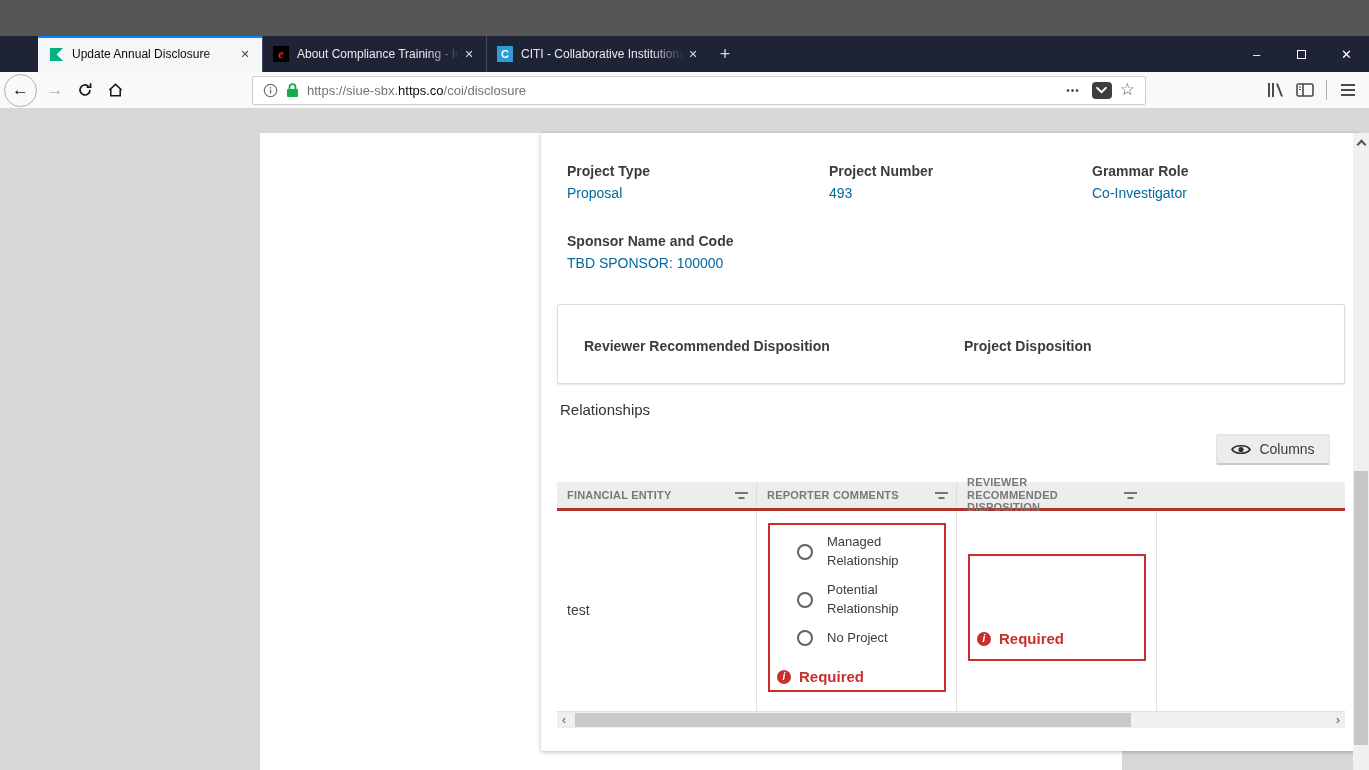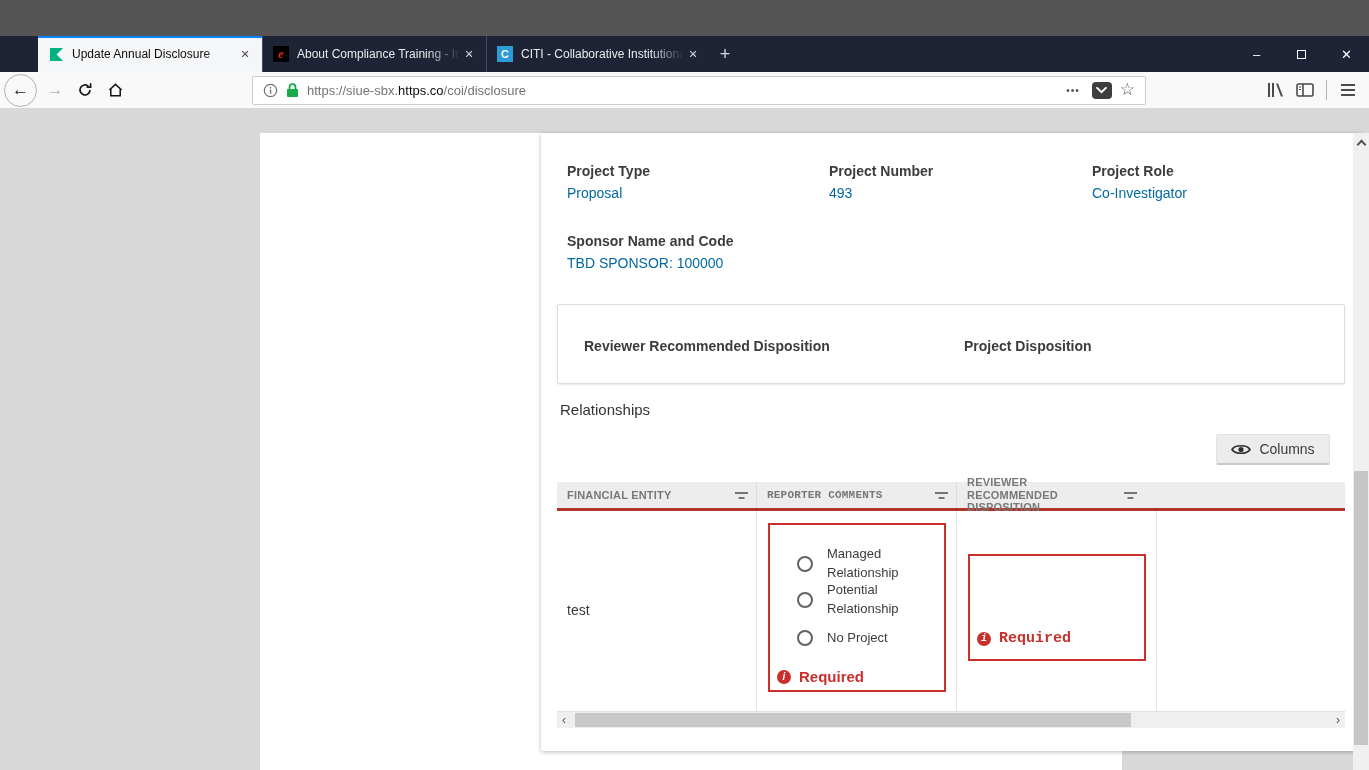--- a/index.html
+++ b/index.html
@@ -75,33 +75,33 @@
 
   .columns-btn { position:absolute; left:675px; top:301px; width:114px; height:31px; background:#ececec; border:1px solid #e2e2e2; border-bottom:2px solid #c9c9c9; border-radius:2px; display:flex; align-items:center; justify-content:center; gap:8px; }
   .columns-btn .cb-label { font-size:14px; color:#3c3c3c; }
 
   
   .rel-table { position:absolute; left:16px; top:349px; width:788px; }
   .t-head { display:flex; height:29px; background:#ededed; border-bottom:3px solid #b0342c; }
   .t-hcell { position:relative; display:flex; align-items:center; padding:0 24px 0 10px; font-size:11px; font-weight:bold; color:#787878; letter-spacing:0.2px; line-height:1.15; }
   .t-hcell:not(:last-child) { border-right:1px solid #dcdcdc; }
   .t-hcell .filter { position:absolute; right:7px; top:9px; }
-  .c1 { width:200px; } .c2 { width:200px; } .c3 { width:200px;font-family:Liberation Mono, monospace; } .c4 { width:188px; }
+  .c1 { width:200px; } .c2 { width:200px; } .c3 { width:200px; } .c4 { width:188px; }
   .t-row { position:relative; display:flex; height:201px; background:#fff; border-bottom:1px solid #e0e0e0; }
   .t-cell { position:relative; }
   .t-cell:not(:last-child) { border-right:1px solid #e3e3e3; }
   .entity-text { position:absolute; left:10px; top:91px; font-size:14px; color:#3c3c3c; }
 
   .req-box { position:absolute; border:2px solid #c9302c; background:#fff; }
   .decl-box { left:11px; top:12px; width:178px; height:169px; }
   .comm-box { left:11px; top:43px; width:178px; height:107px; }
   .opt { position:absolute; left:27px; display:flex; align-items:center; }
   .radio { width:16px; height:16px; border:2px solid #5f6368; border-radius:50%; background:#fff; flex:0 0 16px; }
   .opt-label { margin-left:14px; width:76px; font-size:13px; color:#3c3c3c; line-height:1.45; }
-  .opt1 { top:20px;align-items:center; } .opt2 { top:56px; } .opt3 { top:104px; }
+  .opt1 { top:8px;align-items:center; } .opt2 { top:56px; } .opt3 { top:104px; }
   .required-row { position:absolute; display:flex; align-items:center; gap:8px; }
   .decl-req { left:7px; top:143px; } .comm-req { left:7px; bottom:12px; }
   .info-dot { width:14px; height:14px; border-radius:50%; background:#c9302c; color:#fff; font-size:10px; font-weight:bold; display:flex; align-items:center; justify-content:center; font-style:italic; }
   .req-label { font-size:15px; font-weight:bold; color:#c9302c; }
 
   .table-hscroll { position:relative; height:16px; background:#efefef; }
   .ths-arrow { position:absolute; top:0; width:14px; height:16px; display:flex; align-items:center; justify-content:center; font-size:12px; color:#555; }
   .ths-left { left:0; } .ths-right { right:0; }
   .ths-thumb { position:absolute; left:18px; top:1px; width:556px; height:14px; background:#c9c9c9; }
 
@@ -240,21 +240,21 @@
 
         <div class="field f-projtype">
           <div class="f-label">Project Type</div>
           <div class="f-value">Proposal</div>
         </div>
         <div class="field f-projnum">
           <div class="f-label">Project Number</div>
           <div class="f-value">493</div>
         </div>
         <div class="field f-projrole">
-          <div class="f-label">Project Role</div>
+          <div class="f-label">Grammar Role</div>
           <div class="f-value">Co-Investigator</div>
         </div>
         <div class="field f-sponsor">
           <div class="f-label">Sponsor Name and Code</div>
           <div class="f-value">TBD SPONSOR: 100000</div>
         </div>
 
         <div class="dispo-panel">
           <div class="dispo-label dispo-left">Reviewer Recommended Disposition</div>
           <div class="dispo-label dispo-right">Project Disposition</div>

